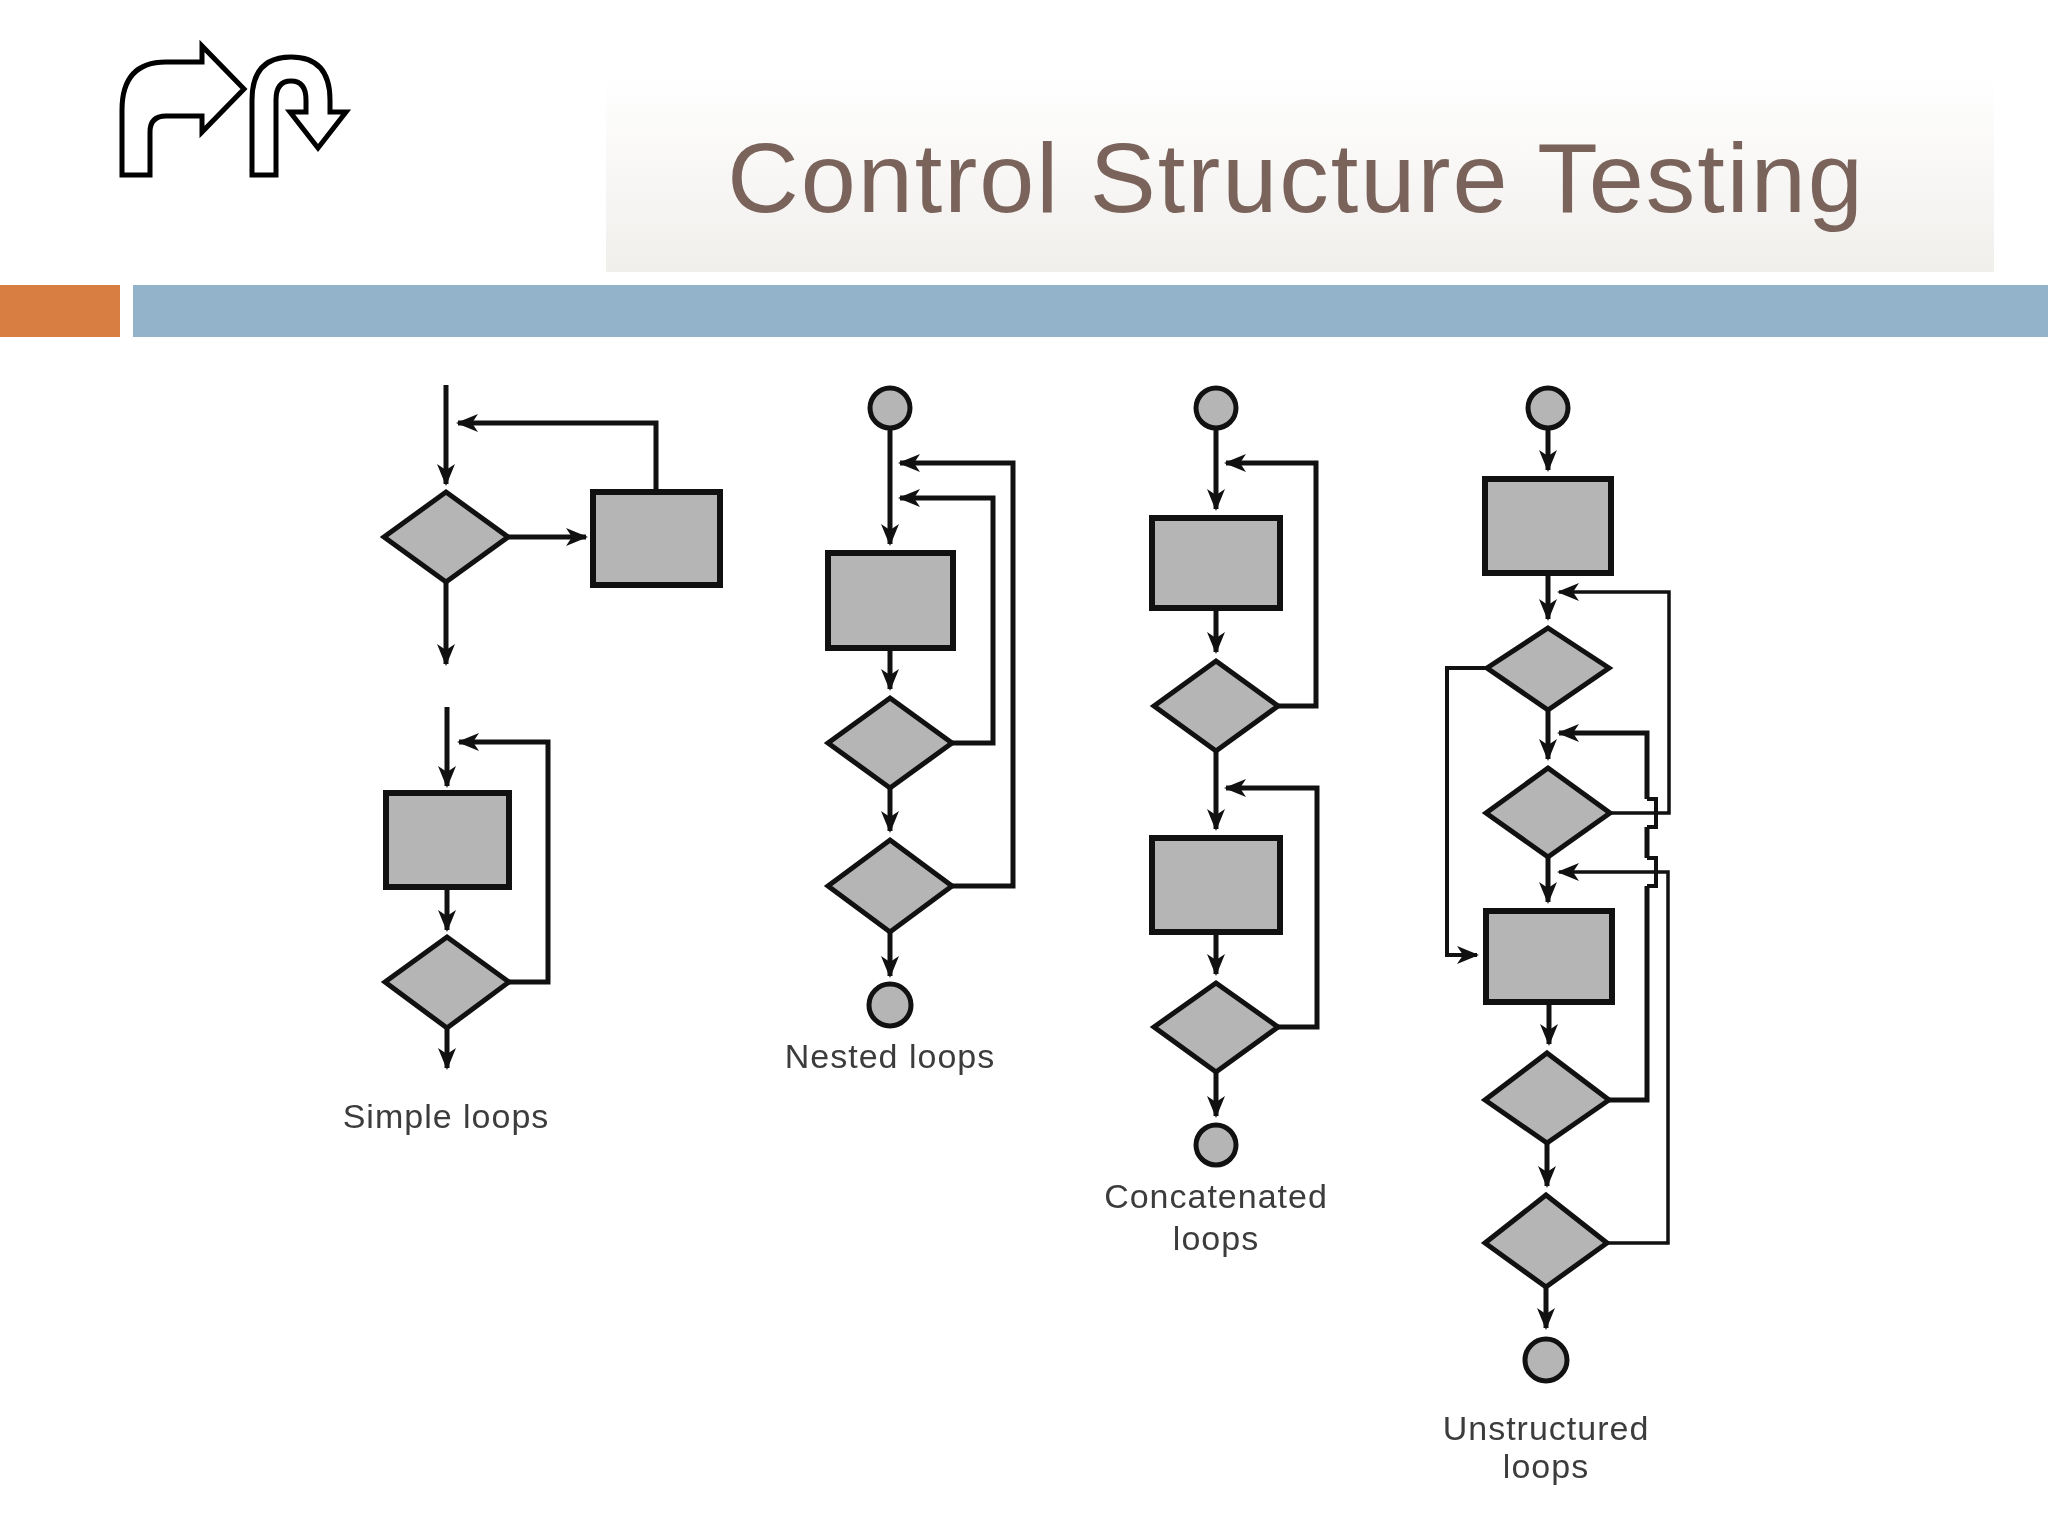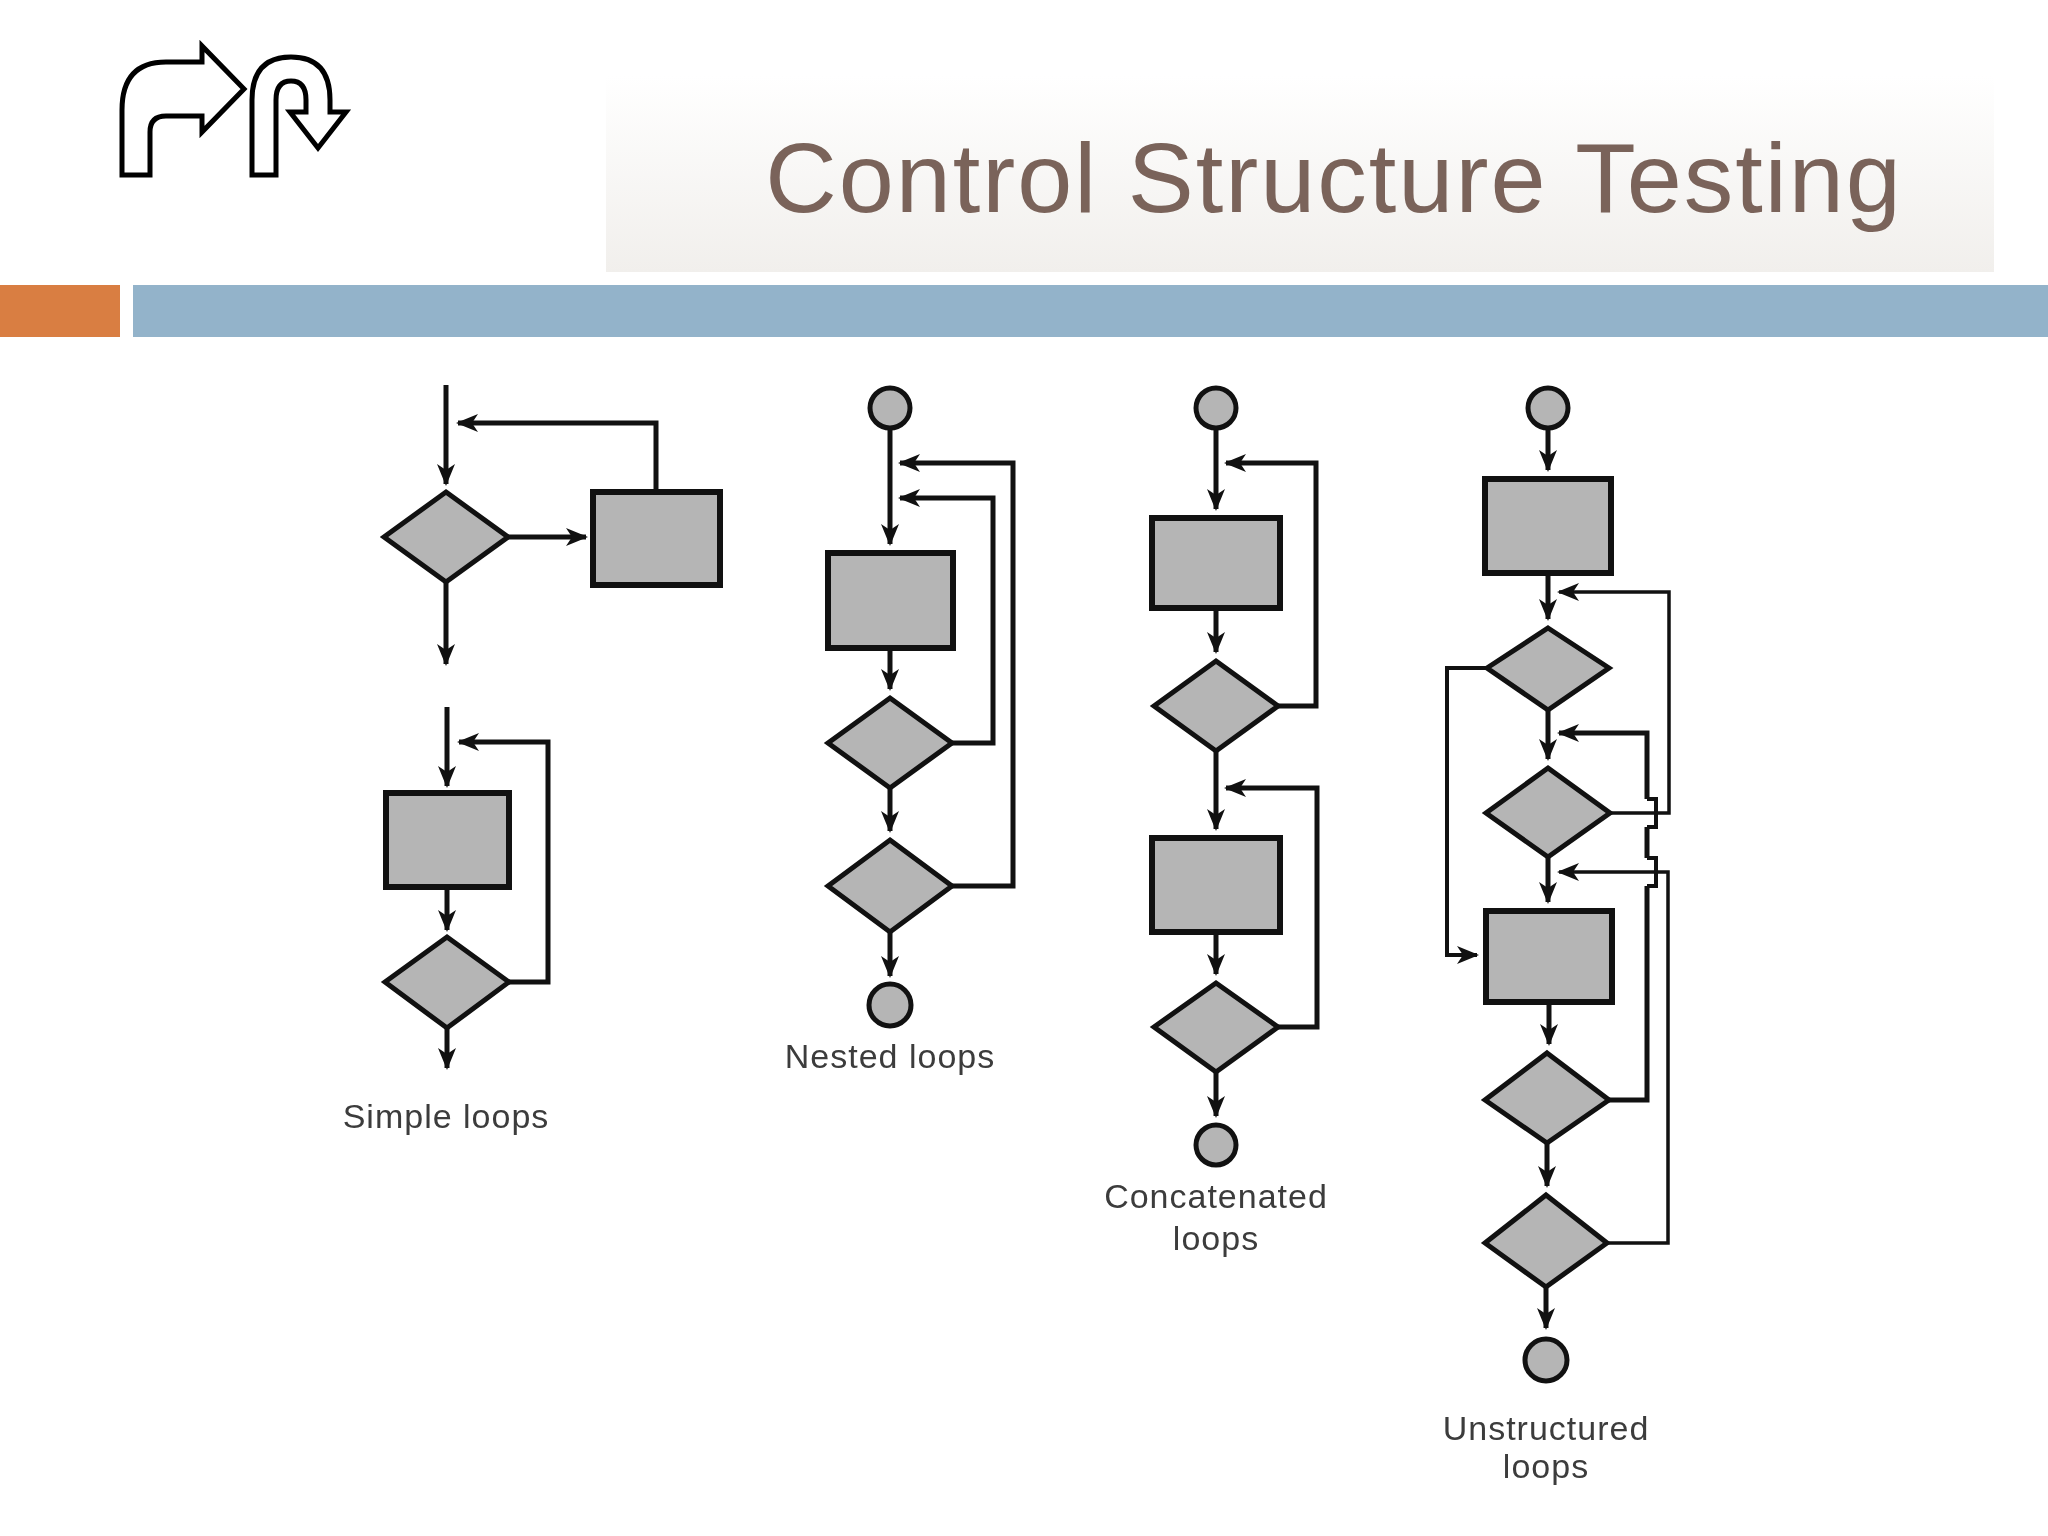--- a/index.html
+++ b/index.html
@@ -5,21 +5,21 @@
   html,body{margin:0;padding:0;background:#e8e8e8;}
   .slide{
     position:relative;width:2048px;height:1536px;background:#ffffff;overflow:hidden;
     font-family:"Liberation Sans",sans-serif;
   }
   .title-box{
     position:absolute;left:606px;top:76px;width:1388px;height:196px;
     background:linear-gradient(#ffffff,#f1efec);
   }
   .title{
-    position:absolute;left:644px;top:128px;width:1380px;margin:0;
+    position:absolute;left:606px;top:128px;width:1380px;margin:0;
     font-size:99px;font-weight:normal;letter-spacing:2px;line-height:1;
     color:#7a635a;text-align:center;white-space:nowrap;
   }
   .bar-orange{position:absolute;left:0;top:285px;width:120px;height:52px;background:#d97e42;}
   .bar-blue{position:absolute;left:133px;top:285px;width:1915px;height:52px;background:#93b3ca;}
   svg.overlay{position:absolute;left:0;top:0;}
   .shape{fill:#b5b5b5;stroke:#111111;stroke-width:5px;}
   .box{fill:#b5b5b5;stroke:#111111;stroke-width:6px;}
   .flow{fill:none;stroke:#111111;stroke-width:5px;}
   .flow-thin{fill:none;stroke:#111111;stroke-width:3.5px;}

